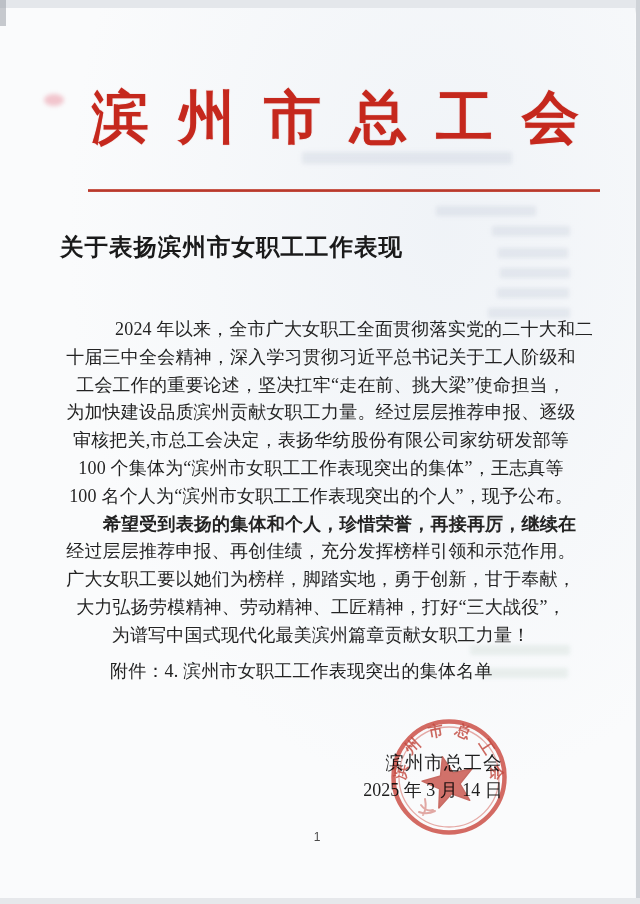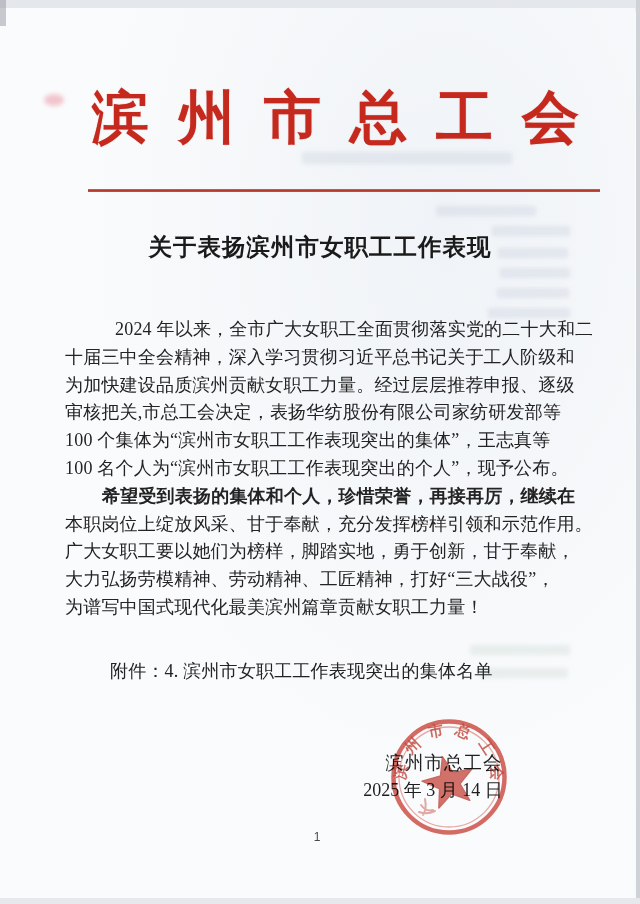--- a/index.html
+++ b/index.html
@@ -15,25 +15,25 @@
         background:rgba(228,110,130,.38);filter:blur(2px);}
   .bleed{position:absolute;background:rgba(140,158,182,.16);filter:blur(2px);border-radius:2px;}
   .bleed.green{background:rgba(134,168,146,.14);}
 
   .agency{position:absolute;left:92px;top:78px;width:500px;font-size:57px;font-weight:bold;
         color:#c5281d;letter-spacing:29px;white-space:nowrap;line-height:80px;
         text-shadow:0 0 1px rgba(197,40,29,.55);}
   .divider{position:absolute;left:88px;top:189px;width:512px;height:3px;
         background:linear-gradient(180deg,#d0685c,#b53528 55%,#c9564a);}
 
-  .title{position:absolute;left:60px;top:233px;width:520px;text-align:center;
+  .title{position:absolute;left:60px;top:233px;width:520px;text-align:left;
         color:#1a1a1a;font-weight:bold;font-size:23.5px;line-height:28.5px;letter-spacing:1px;}
 
   .body-block{position:absolute;left:65px;top:316px;width:512px;color:#232323;
-        font-size:18px;line-height:27.8px;letter-spacing:.2px;}
+        font-size:18px;line-height:27.8px;letter-spacing:.2px;text-align:center;}
   .bline{height:27.8px;white-space:nowrap;}
   .indent-p1{padding-left:50px;}
   .indent-p2{padding-left:37px;font-weight:bold;}
 
   .attach-block{position:absolute;left:65px;top:658px;width:512px;color:#232323;
         font-size:18px;line-height:27.8px;letter-spacing:.2px;}
   .indent-a1{padding-left:45px;}
   .indent-a2{padding-left:86px;}
 
   .signature{position:absolute;left:374px;top:750px;width:140px;text-align:center;
@@ -69,26 +69,27 @@
   <div class="agency">滨州市总工会</div>
   <div class="divider"></div>
 
   <div class="title">
     <div>关于表扬滨州市女职工工作表现</div>
   </div>
 
   <div class="body-block">
     <div class="bline indent-p1">2024 年以来，全市广大女职工全面贯彻落实党的二十大和二</div>
     <div class="bline">十届三中全会精神，深入学习贯彻习近平总书记关于工人阶级和</div>
+    <div class="bline">工会工作的重要论述，坚决扛牢“走在前、挑大梁”使命担当，</div>
     <div class="bline">为加快建设品质滨州贡献女职工力量。经过层层推荐申报、逐级</div>
     <div class="bline">审核把关,市总工会决定，表扬华纺股份有限公司家纺研发部等</div>
     <div class="bline">100 个集体为“滨州市女职工工作表现突出的集体”，王志真等</div>
     <div class="bline">100 名个人为“滨州市女职工工作表现突出的个人”，现予公布。</div>
     <div class="bline indent-p2">希望受到表扬的集体和个人，珍惜荣誉，再接再厉，继续在</div>
-    <div class="bline">本职岗位上绽放风采、甘于奉献，充分发挥榜样引领和示范作用。</div>
+    <div class="bline">经过层层推荐申报、再创佳绩，充分发挥榜样引领和示范作用。</div>
     <div class="bline">广大女职工要以她们为榜样，脚踏实地，勇于创新，甘于奉献，</div>
     <div class="bline">大力弘扬劳模精神、劳动精神、工匠精神，打好“三大战役”，</div>
     <div class="bline">为谱写中国式现代化最美滨州篇章贡献女职工力量！</div>
   </div>
 
   <div class="attach-block">
     <div class="bline indent-a1">附件：4. 滨州市女职工工作表现突出的集体名单</div>
   </div>
 
   <div class="signature">滨州市总工会</div>

